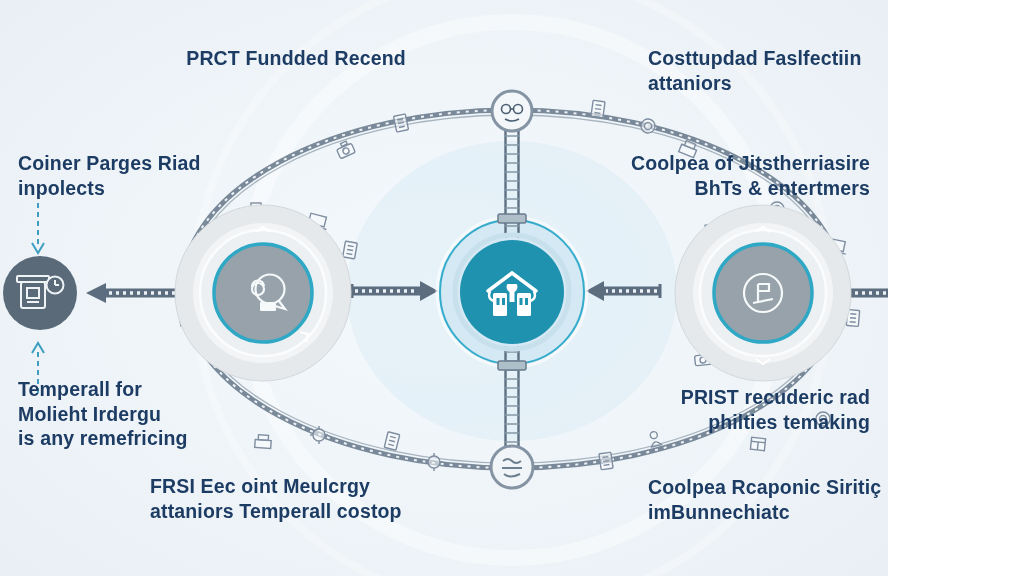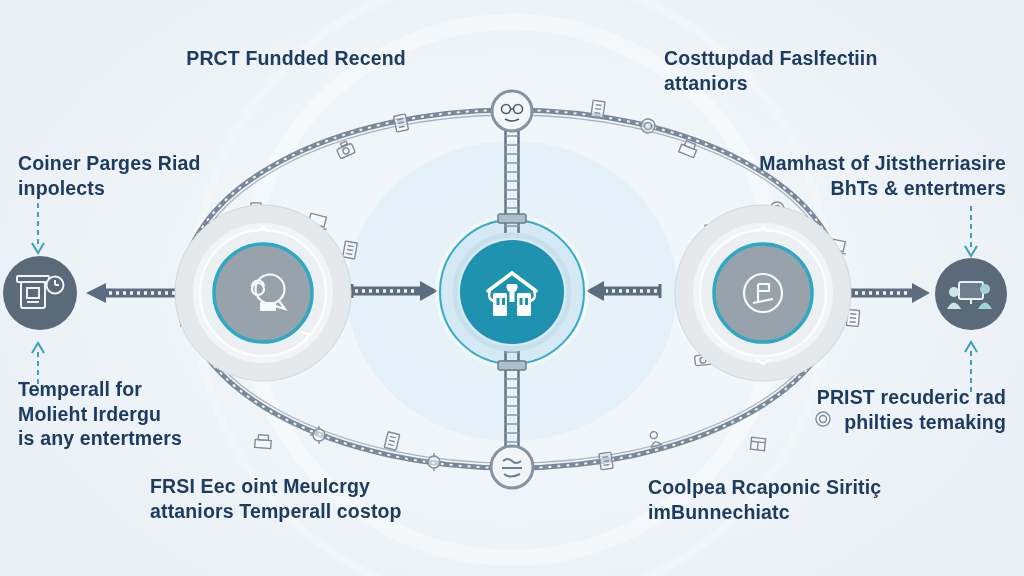--- a/index.html
+++ b/index.html
@@ -1,34 +1,34 @@
 <!DOCTYPE html>
 <html><head>
 <meta charset="utf-8">
 <style>
   html,body{margin:0;padding:0;}
   #canvas{
     position:relative;
-    width:1024px;height:576px;
+    width:888px;height:576px;
     overflow:hidden;
     background:
       radial-gradient(ellipse 620px 420px at 50% 50%, #f4f9fc 0%, #eef4f8 55%, #e9eff4 100%);
     font-family:"Liberation Sans", sans-serif;
   }
   svg{position:absolute;left:0;top:0;}
   .lbl{
     position:absolute;
     color:#1d3c64;
     font-size:19.5px;
     font-weight:600;
     line-height:1.26;
     letter-spacing:.15px;
   }
   .tl{left:168px;top:46px;width:256px;text-align:center;}
-  .tr{left:648px;top:46px;text-align:left;margin-left:16px;}
+  .tr{left:648px;top:46px;text-align:left;}
   .ml{left:18px;top:151px;text-align:left;}
   .mr{right:18px;top:151px;text-align:right;}
   .bl{left:18px;top:377px;text-align:left;}
   .bc{left:150px;top:474px;width:290px;text-align:left;}
   .br{left:648px;top:475px;text-align:left;}
   .lr{right:18px;top:385px;text-align:right;}
   .doodle{stroke:#7e8da0;fill:rgba(250,252,253,.55);stroke-width:1.4;}
   .band{stroke:#6b7d8e;fill:none;}
   .hatch{stroke:#eef2f6;fill:none;}
   .chain{stroke:#5d7082;fill:none;}
@@ -269,27 +269,27 @@
 </div>
 <div class="lbl tr">
   <div>Costtupdad Faslfectiin</div>
   <div>attaniors</div>
 </div>
 <div class="lbl ml">
   <div>Coiner Parges Riad</div>
   <div>inpolects</div>
 </div>
 <div class="lbl mr">
-  <div>Mamhast of Jitstherriasire</div>
+  <div>Coolpea of Jitstherriasire</div>
   <div>BhTs &amp; entertmers</div>
 </div>
 <div class="lbl bl">
   <div>Temperall for</div>
   <div>Molieht Irdergu</div>
-  <div>is any entertmers</div>
+  <div>is any remefricing</div>
 </div>
 <div class="lbl bc">
   <div>FRSI Eec oint Meulcrgy</div>
   <div>attaniors Temperall costop</div>
 </div>
 <div class="lbl lr">
   <div>PRIST recuderic rad</div>
   <div>philties temaking</div>
 </div>
 <div class="lbl br">

